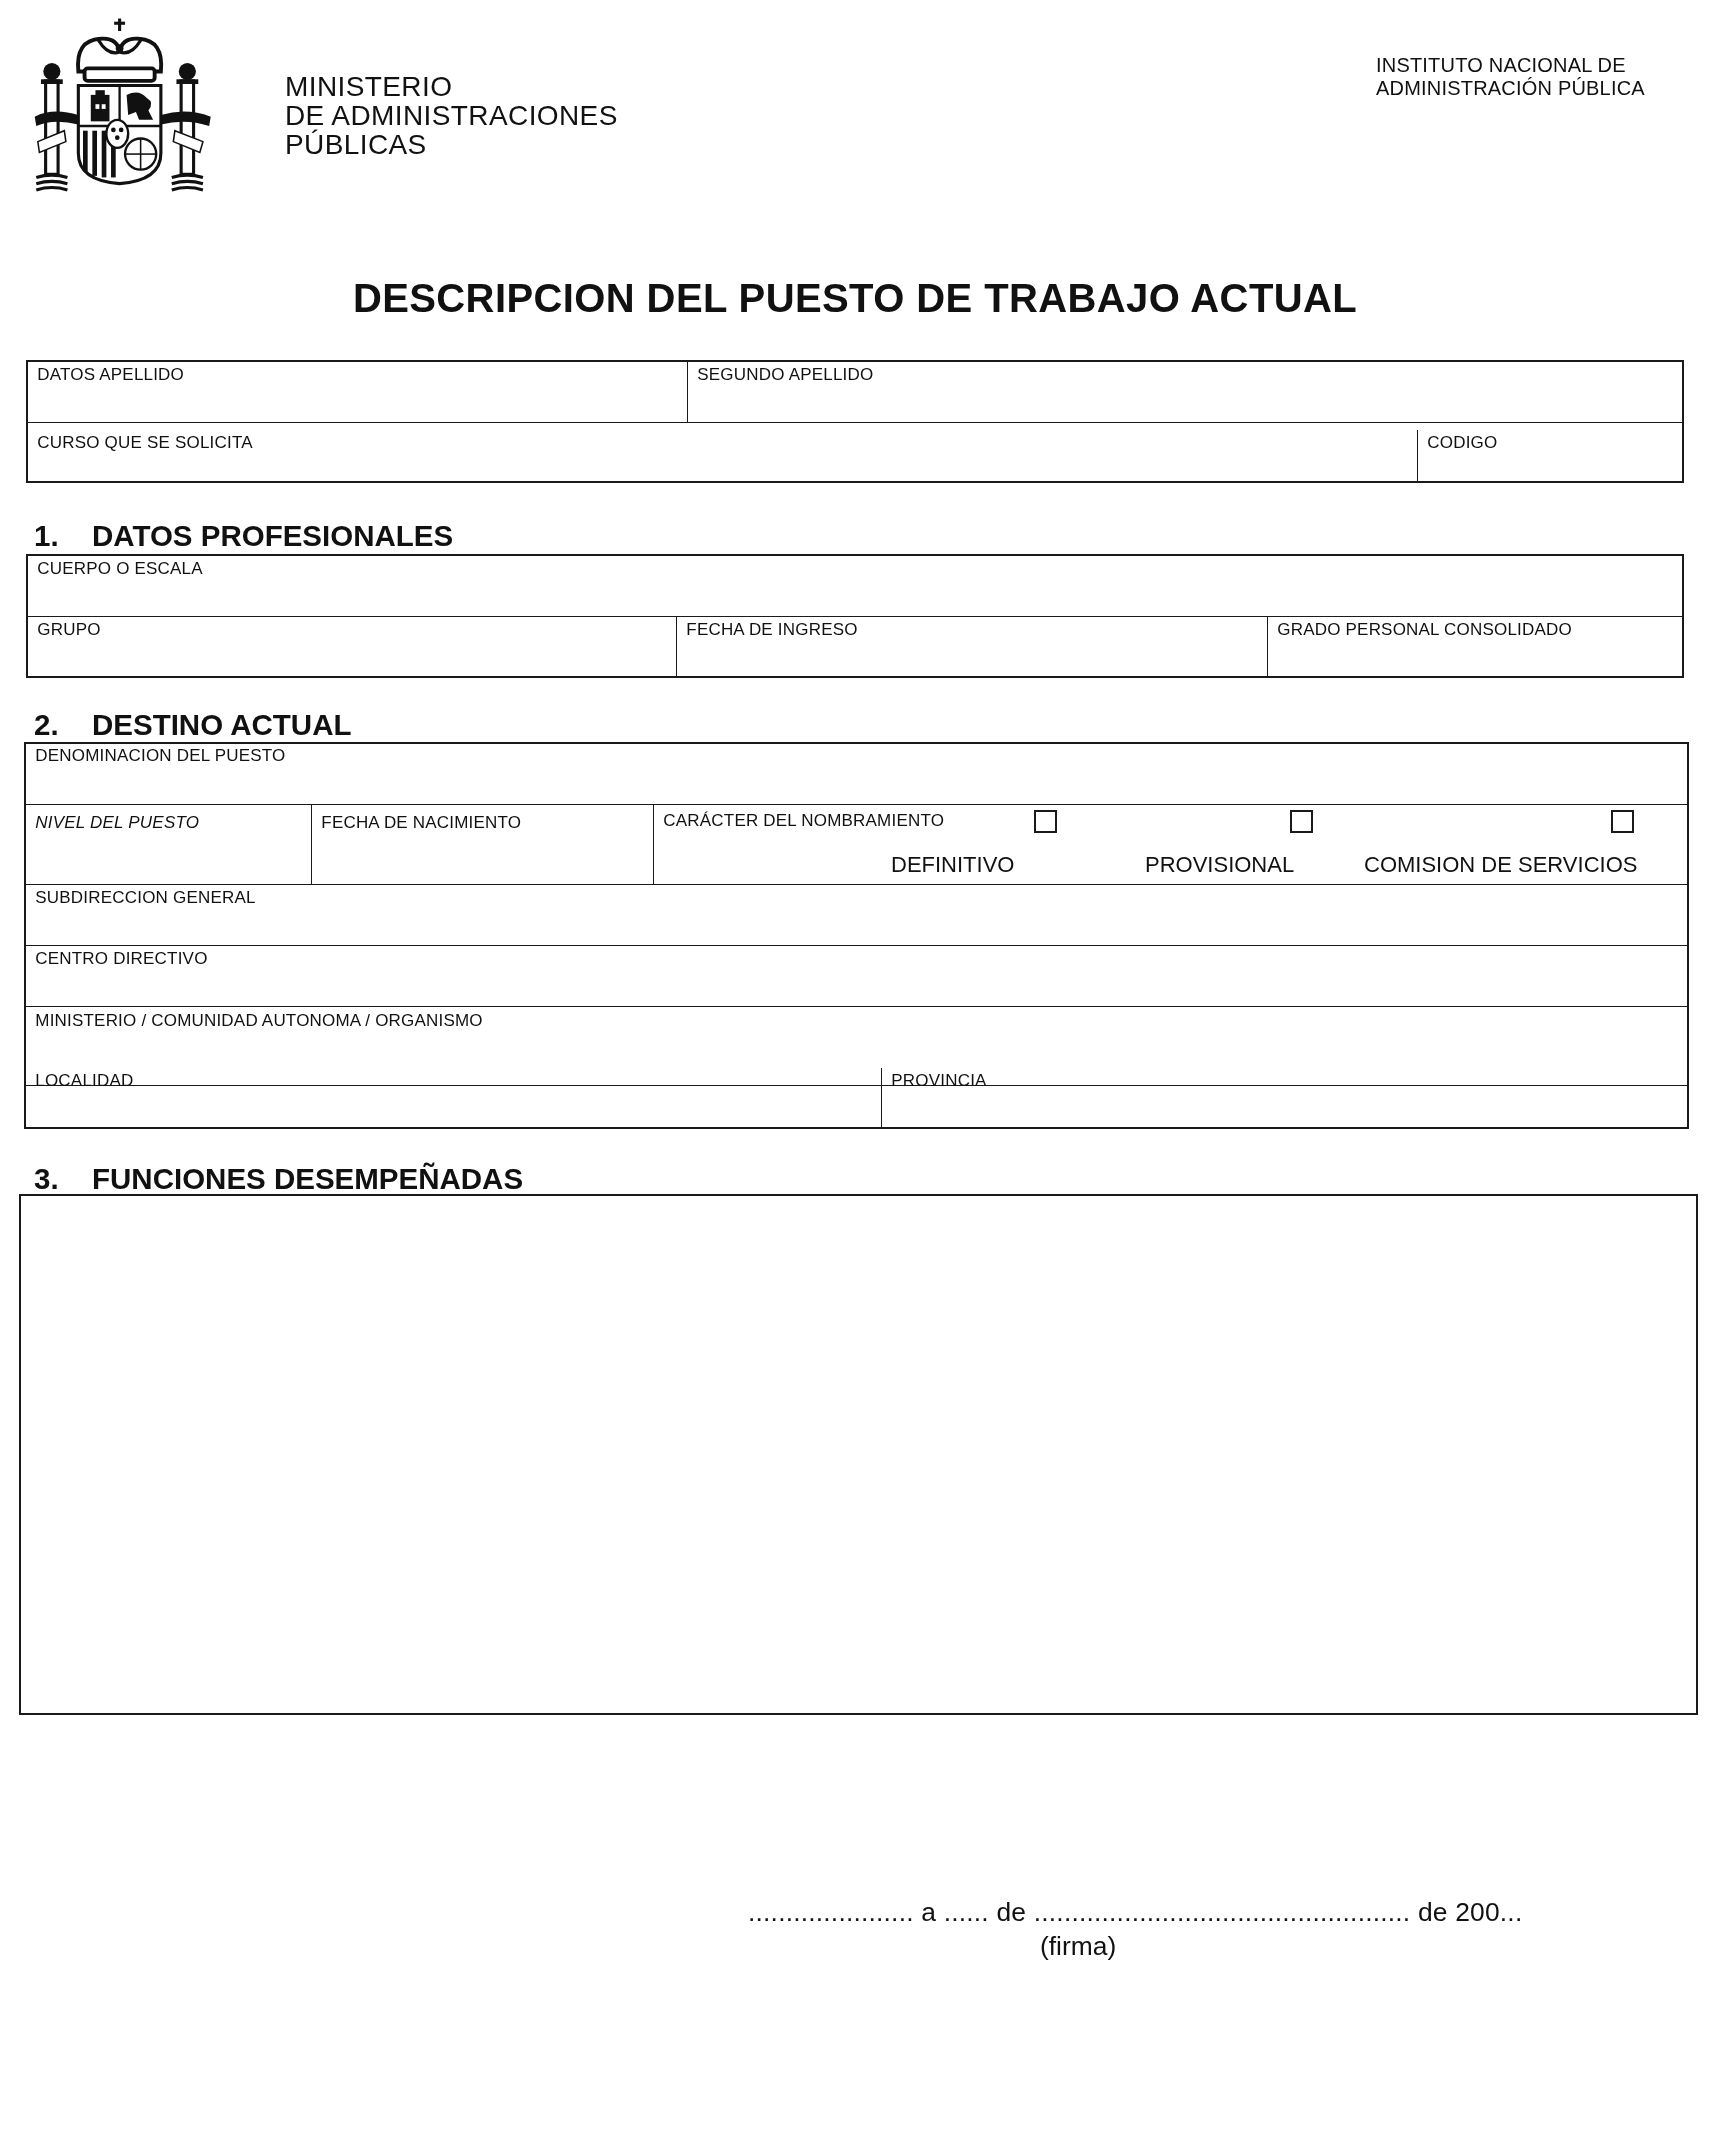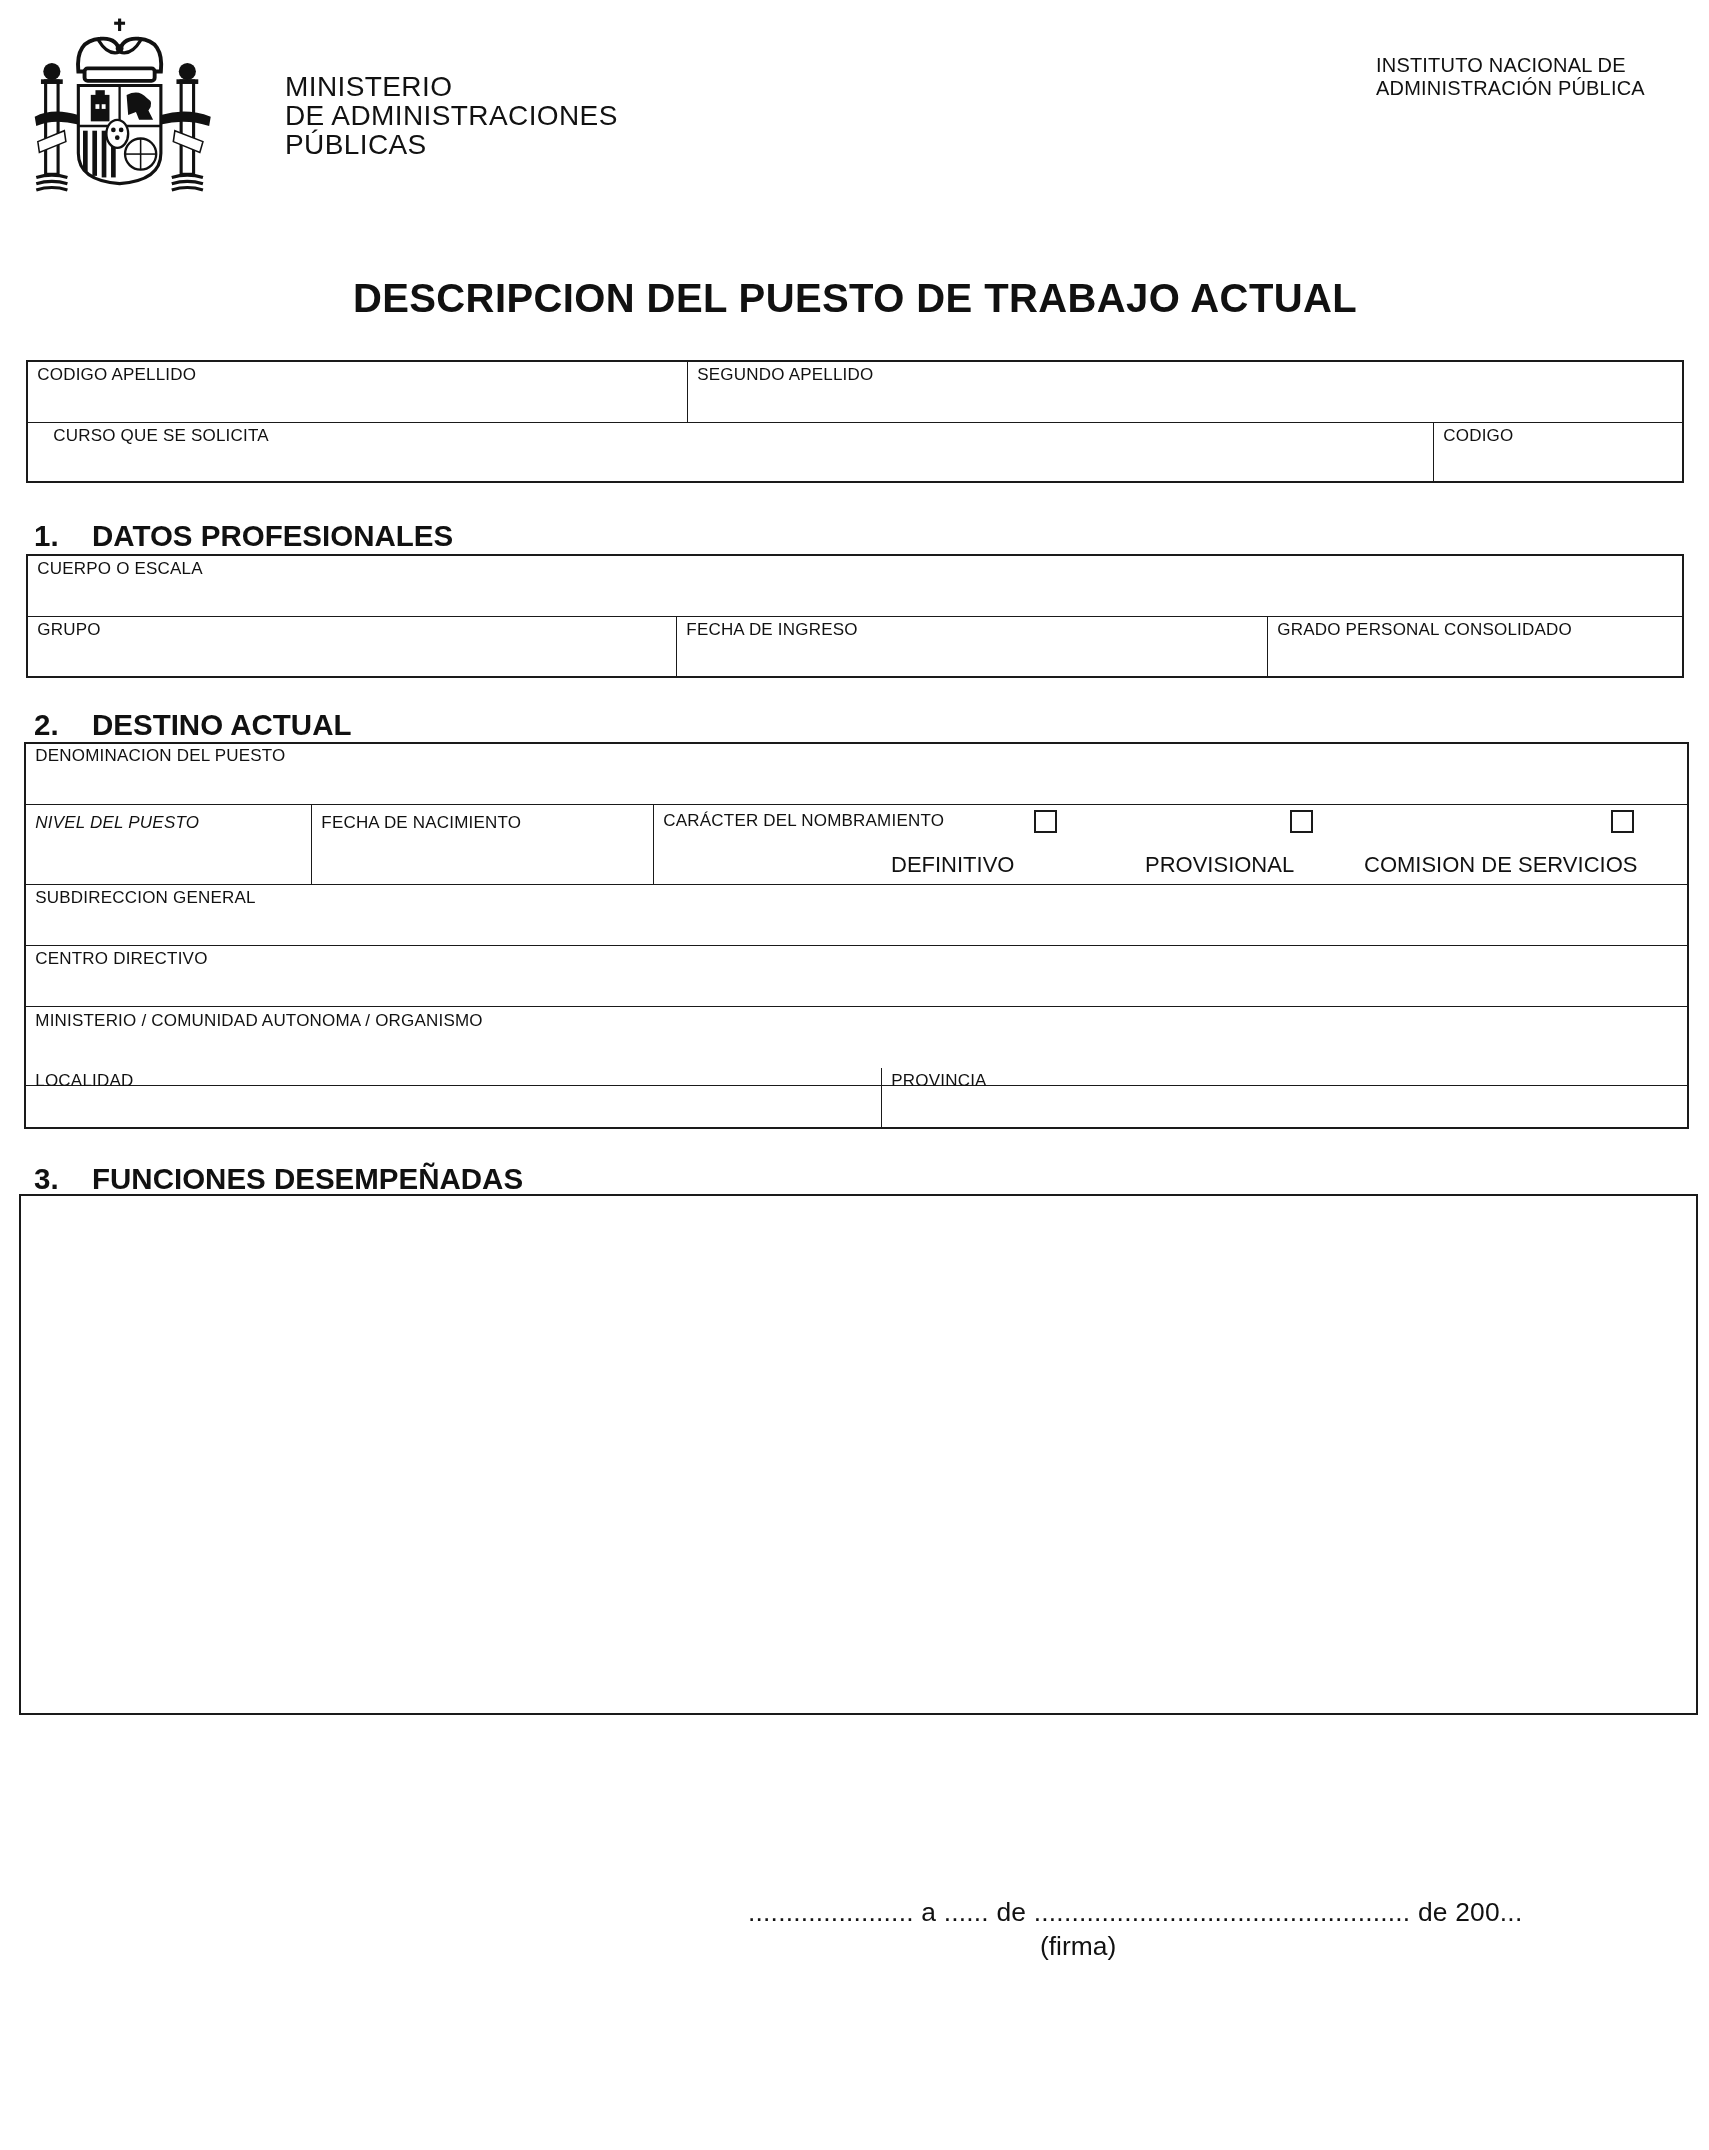--- a/index.html
+++ b/index.html
@@ -119,29 +119,29 @@
 <div class="abs institute">
   <div>INSTITUTO NACIONAL DE</div>
   <div>ADMINISTRACIÓN PÚBLICA</div>
 </div>
 
 <div class="abs title">DESCRIPCION DEL PUESTO DE TRABAJO ACTUAL</div>
 
 <div class="abs box" style="left:26px; top:360px; width:1658px; height:123px;">
   <div class="row" style="top:0; height:61px;">
     <div class="cell" style="left:0; width:659px;">
-      <span class="lbl">CODIGO APELLIDO</span>
+      <span class="lbl">DATOS APELLIDO</span>
       <input class="field-input" type="text" value="" style="">
     </div>
     <div class="cell div" style="left:659px; width:605px;">
       <span class="lbl">SEGUNDO APELLIDO</span>
       <input class="field-input" type="text" value="" style="">
     </div>
   </div>
-  <div class="row last" style="top:61px; bottom:0;margin-left:16px;">
+  <div class="row last" style="top:68px; bottom:0;">
     <div class="cell" style="left:0; width:1389px;">
       <span class="lbl">CURSO QUE SE SOLICITA</span>
       <input class="field-input" type="text" value="" style="">
     </div>
     <div class="cell div" style="left:1389px; right:0;">
       <span class="lbl">CODIGO</span>
       <input class="field-input" type="text" value="" style="">
     </div>
   </div>
 </div>

